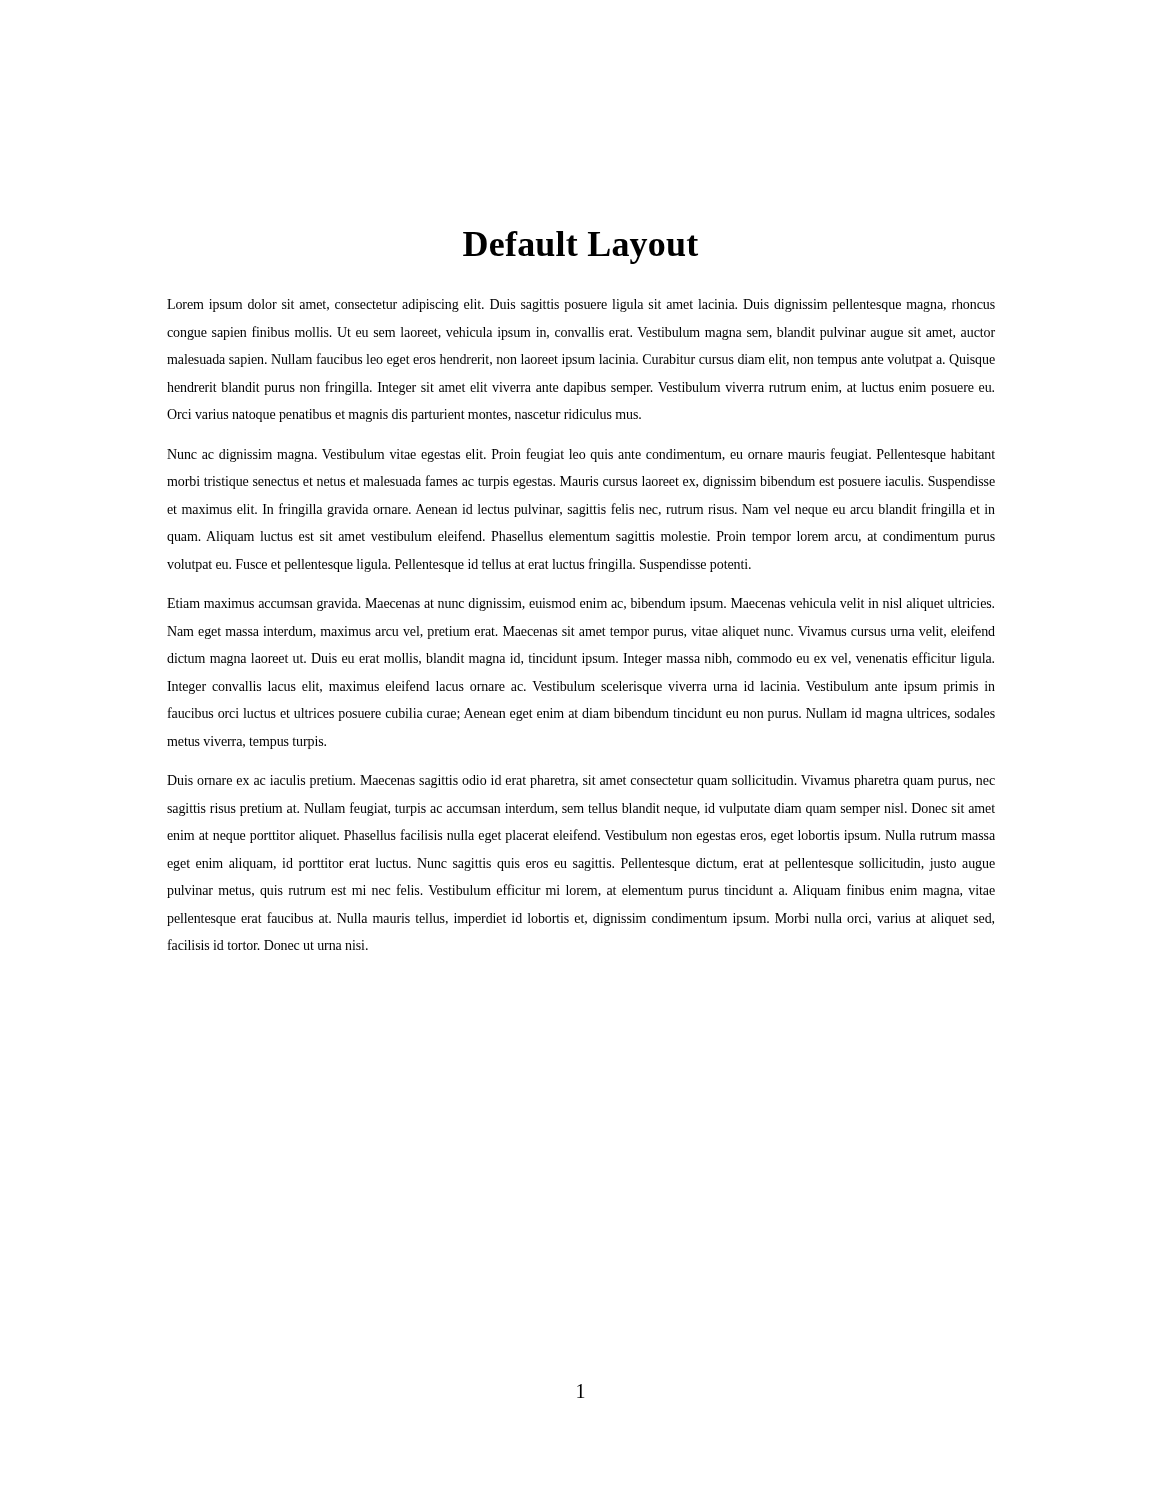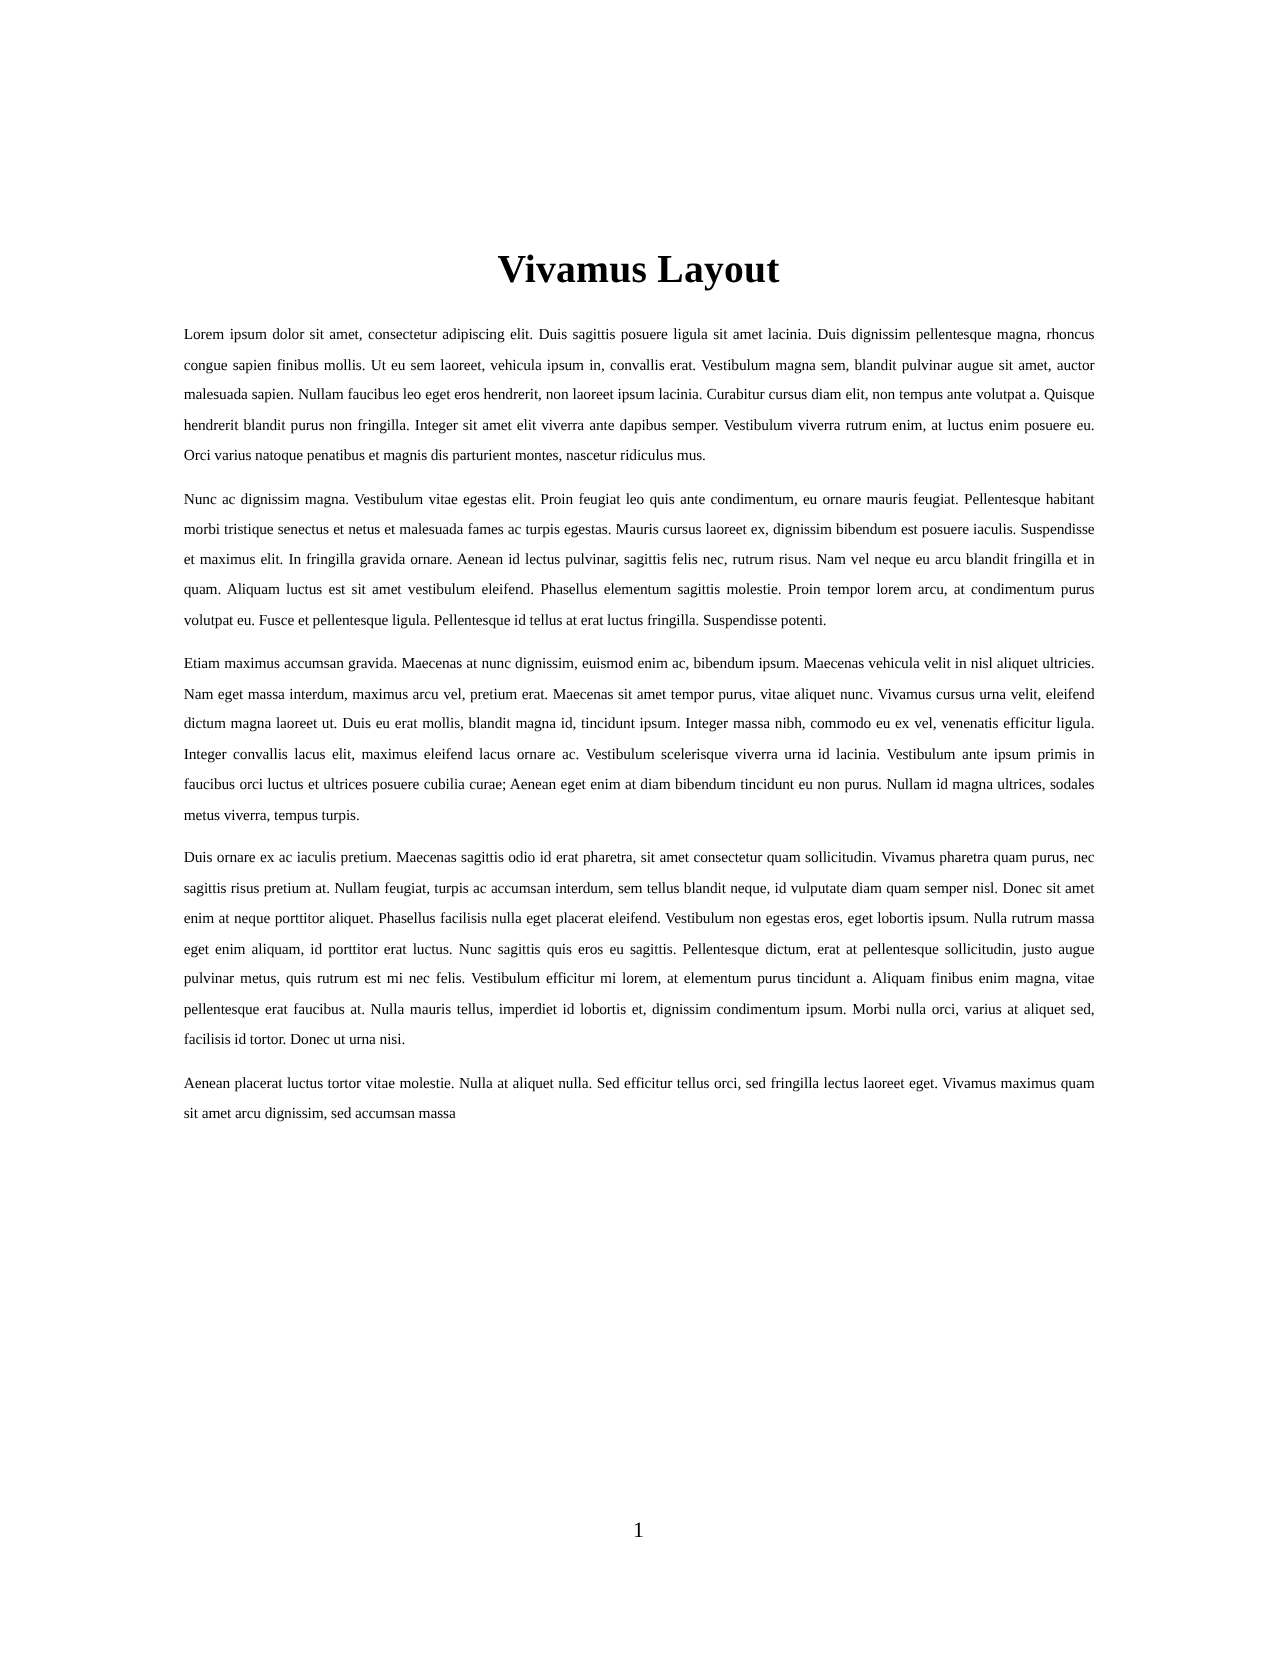--- a/index.html
+++ b/index.html
@@ -53,24 +53,23 @@
     top: 1379px;
     text-align: center;
     font-size: 20px;
     line-height: 1.2;
   }
 </style>
 </head>
 <body>
 
 <div class="page">
-  <h1 class="doc-title">Vivamus Layout</h1>
+  <h1 class="doc-title">Default Layout</h1>
 
   <div class="doc-body">
       <p>Lorem ipsum dolor sit amet, consectetur adipiscing elit. Duis sagittis posuere ligula sit amet lacinia. Duis dignissim pellentesque magna, rhoncus congue sapien finibus mollis. Ut eu sem laoreet, vehicula ipsum in, convallis erat. Vestibulum magna sem, blandit pulvinar augue sit amet, auctor malesuada sapien. Nullam faucibus leo eget eros hendrerit, non laoreet ipsum lacinia. Curabitur cursus diam elit, non tempus ante volutpat a. Quisque hendrerit blandit purus non fringilla. Integer sit amet elit viverra ante dapibus semper. Vestibulum viverra rutrum enim, at luctus enim posuere eu. Orci varius natoque penatibus et magnis dis parturient montes, nascetur ridiculus mus.</p>
       <p>Nunc ac dignissim magna. Vestibulum vitae egestas elit. Proin feugiat leo quis ante condimentum, eu ornare mauris feugiat. Pellentesque habitant morbi tristique senectus et netus et malesuada fames ac turpis egestas. Mauris cursus laoreet ex, dignissim bibendum est posuere iaculis. Suspendisse et maximus elit. In fringilla gravida ornare. Aenean id lectus pulvinar, sagittis felis nec, rutrum risus. Nam vel neque eu arcu blandit fringilla et in quam. Aliquam luctus est sit amet vestibulum eleifend. Phasellus elementum sagittis molestie. Proin tempor lorem arcu, at condimentum purus volutpat eu. Fusce et pellentesque ligula. Pellentesque id tellus at erat luctus fringilla. Suspendisse potenti.</p>
       <p>Etiam maximus accumsan gravida. Maecenas at nunc dignissim, euismod enim ac, bibendum ipsum. Maecenas vehicula velit in nisl aliquet ultricies. Nam eget massa interdum, maximus arcu vel, pretium erat. Maecenas sit amet tempor purus, vitae aliquet nunc. Vivamus cursus urna velit, eleifend dictum magna laoreet ut. Duis eu erat mollis, blandit magna id, tincidunt ipsum. Integer massa nibh, commodo eu ex vel, venenatis efficitur ligula. Integer convallis lacus elit, maximus eleifend lacus ornare ac. Vestibulum scelerisque viverra urna id lacinia. Vestibulum ante ipsum primis in faucibus orci luctus et ultrices posuere cubilia curae; Aenean eget enim at diam bibendum tincidunt eu non purus. Nullam id magna ultrices, sodales metus viverra, tempus turpis.</p>
       <p>Duis ornare ex ac iaculis pretium. Maecenas sagittis odio id erat pharetra, sit amet consectetur quam sollicitudin. Vivamus pharetra quam purus, nec sagittis risus pretium at. Nullam feugiat, turpis ac accumsan interdum, sem tellus blandit neque, id vulputate diam quam semper nisl. Donec sit amet enim at neque porttitor aliquet. Phasellus facilisis nulla eget placerat eleifend. Vestibulum non egestas eros, eget lobortis ipsum. Nulla rutrum massa eget enim aliquam, id porttitor erat luctus. Nunc sagittis quis eros eu sagittis. Pellentesque dictum, erat at pellentesque sollicitudin, justo augue pulvinar metus, quis rutrum est mi nec felis. Vestibulum efficitur mi lorem, at elementum purus tincidunt a. Aliquam finibus enim magna, vitae pellentesque erat faucibus at. Nulla mauris tellus, imperdiet id lobortis et, dignissim condimentum ipsum. Morbi nulla orci, varius at aliquet sed, facilisis id tortor. Donec ut urna nisi.</p>
-      <p>Aenean placerat luctus tortor vitae molestie. Nulla at aliquet nulla. Sed efficitur tellus orci, sed fringilla lectus laoreet eget. Vivamus maximus quam sit amet arcu dignissim, sed accumsan massa</p>
     </div>
 
   <div class="page-number">1</div>
 </div>
 
 </body></html>

